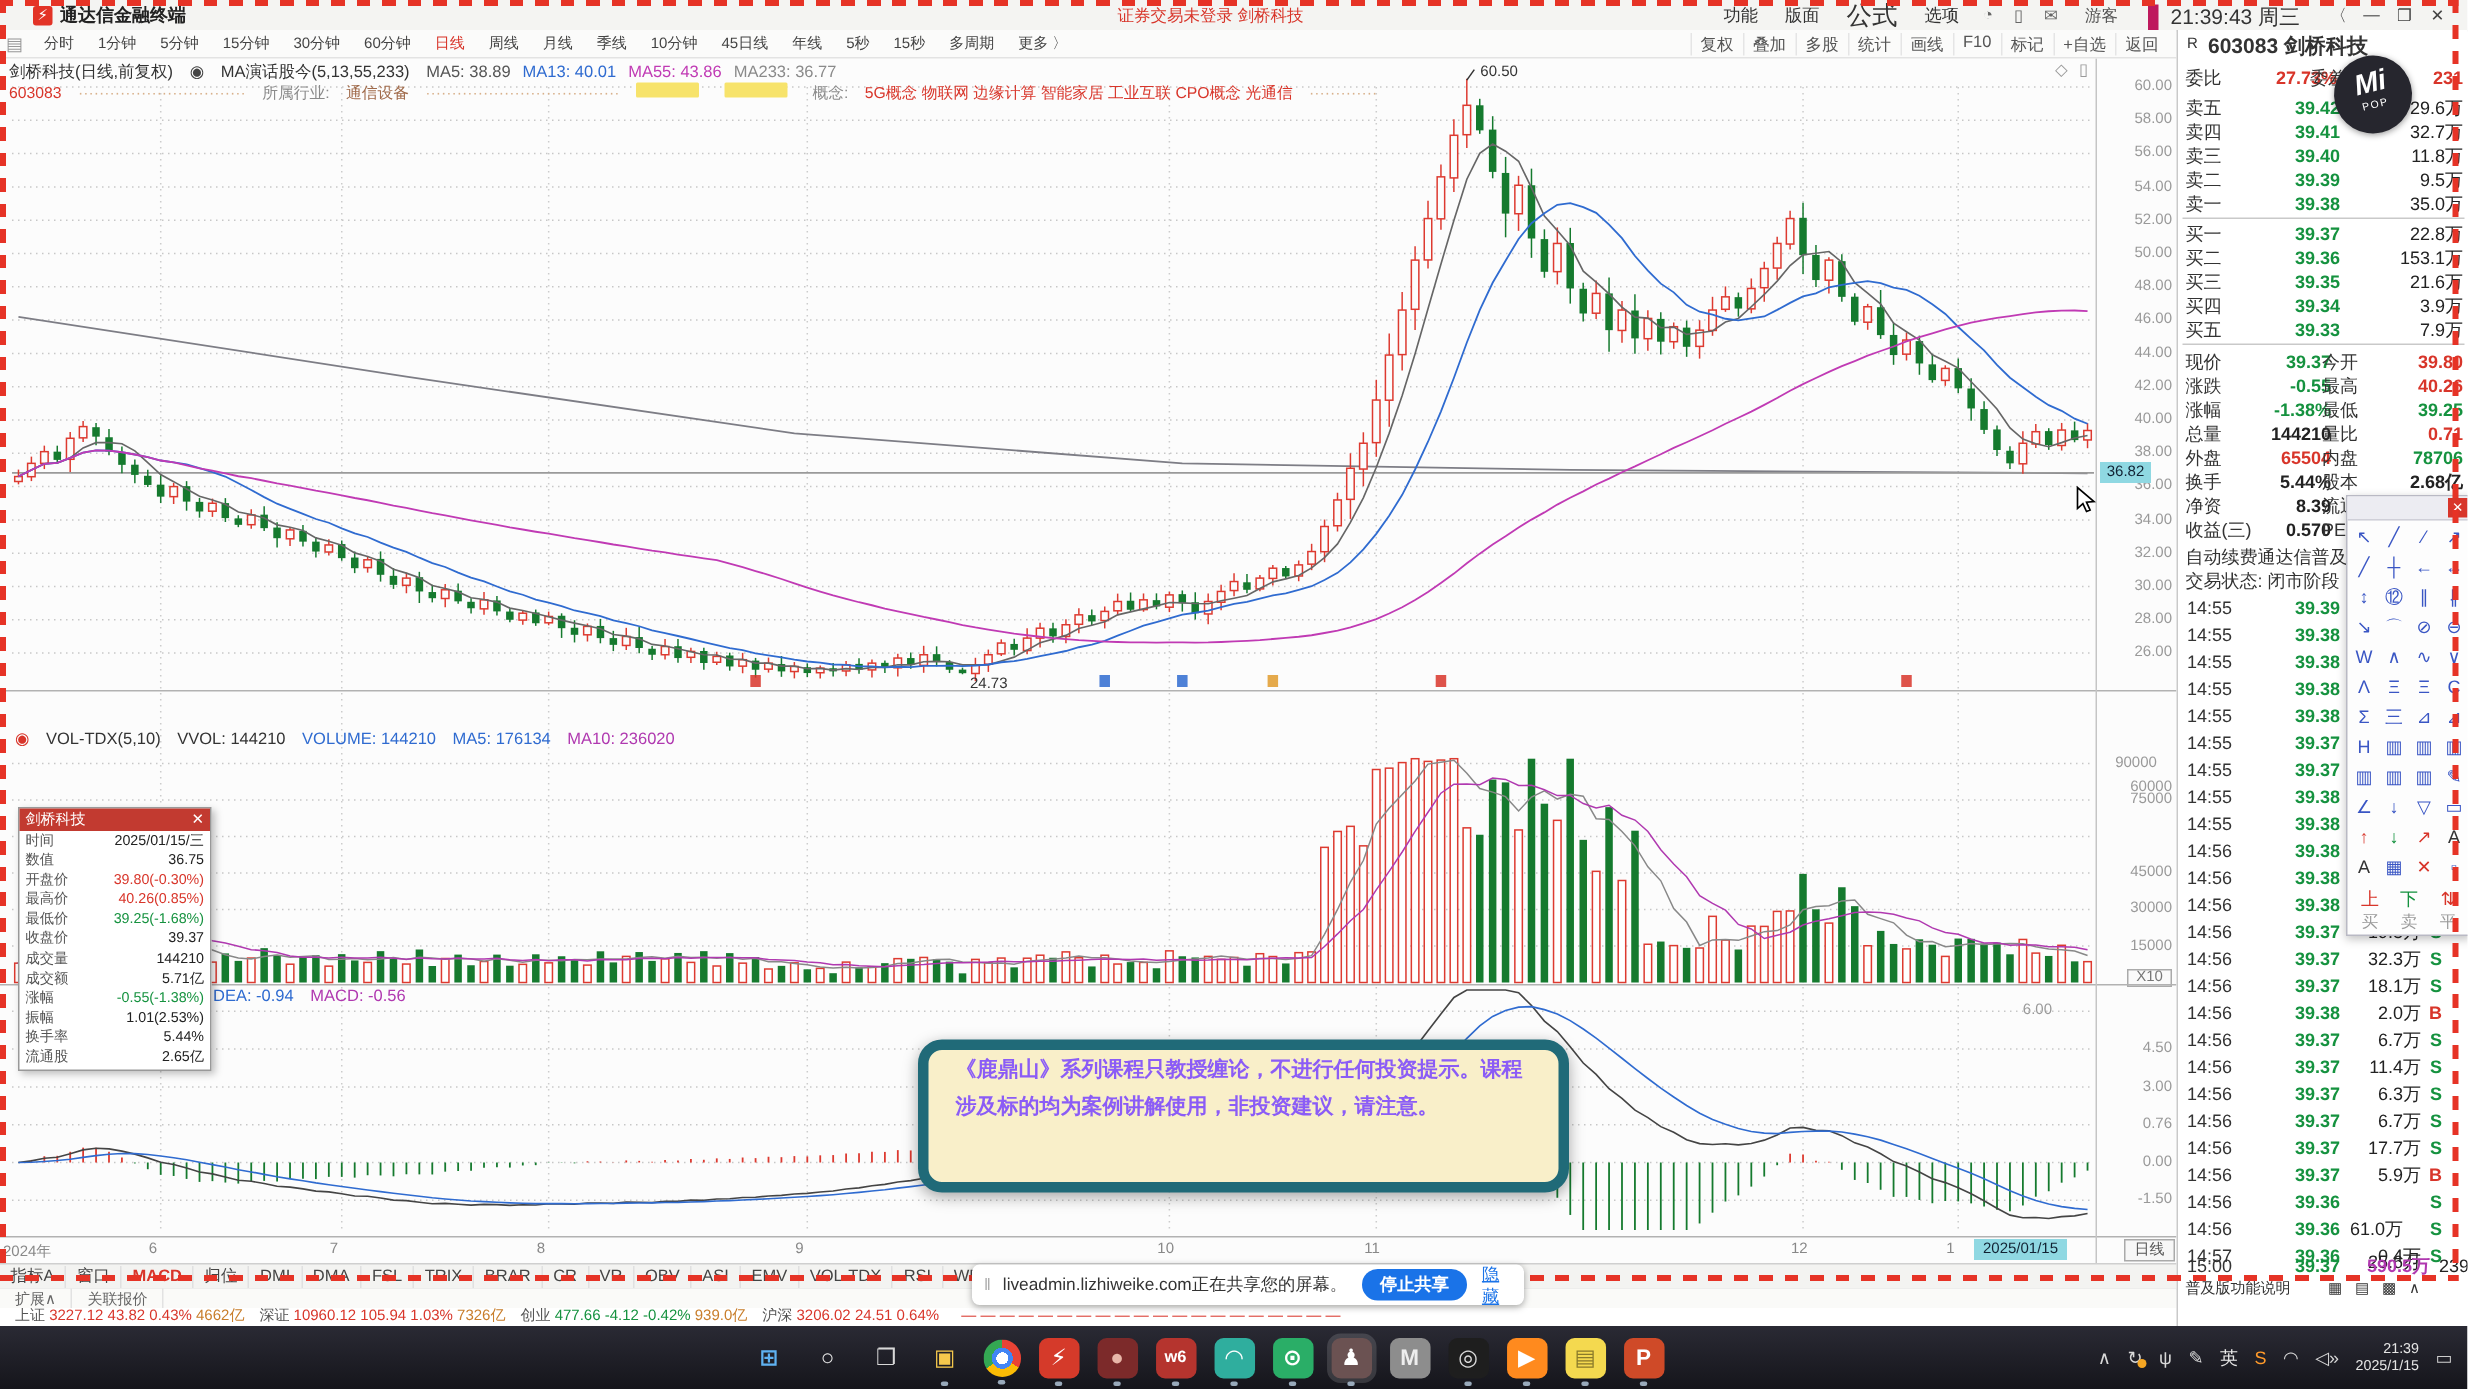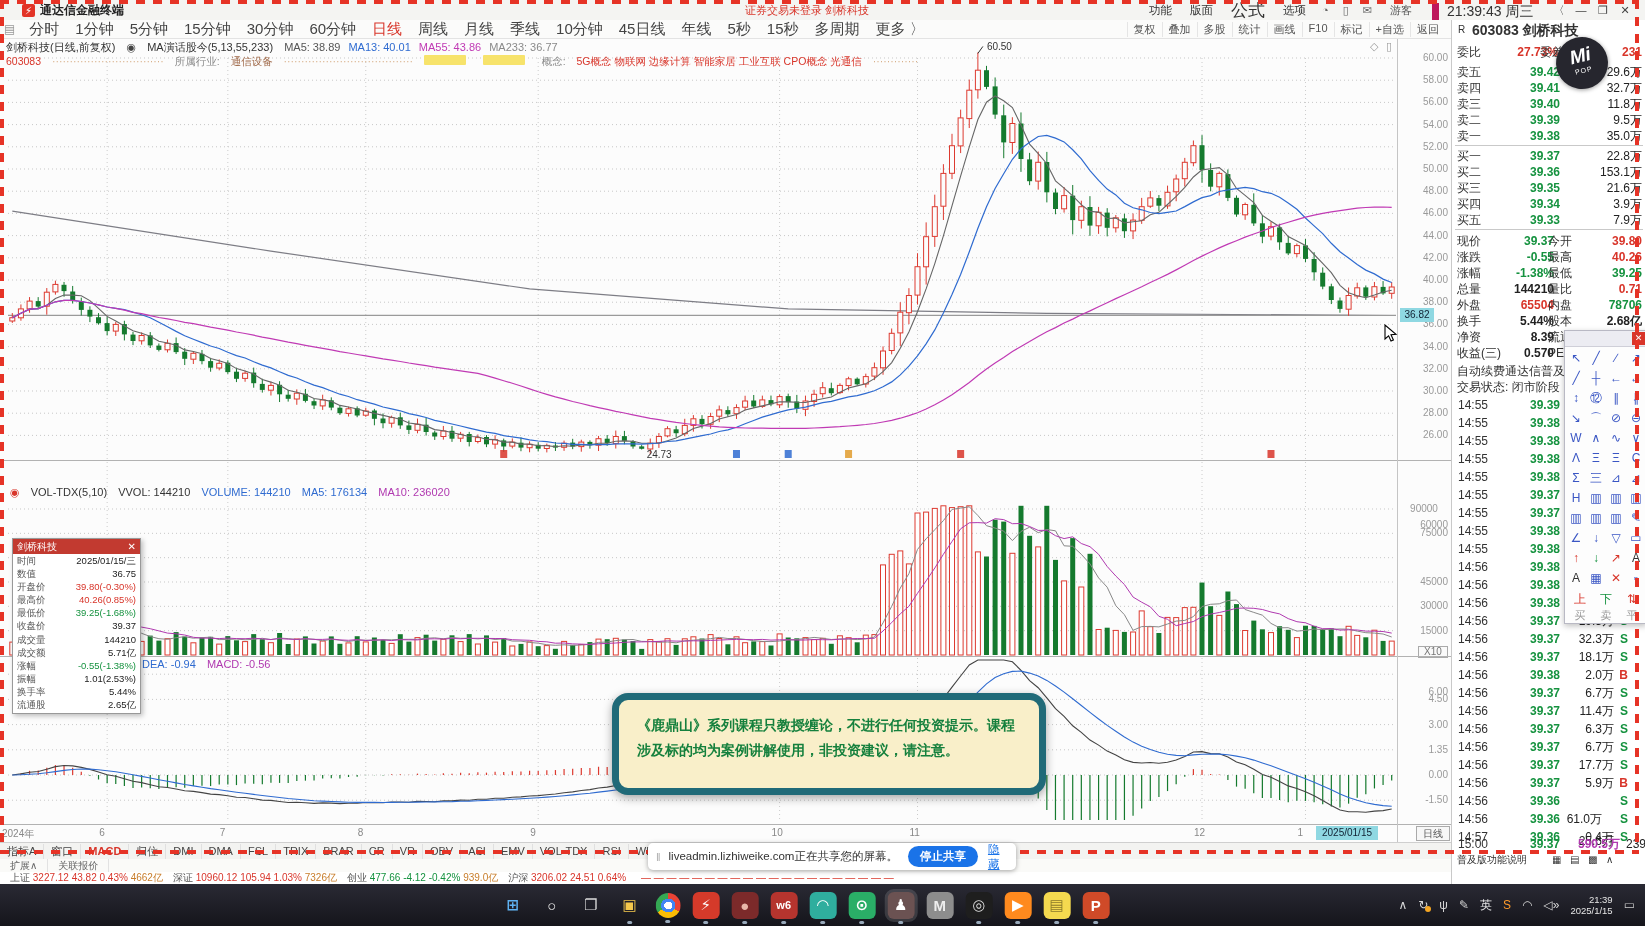--- a/index.html
+++ b/index.html
@@ -11,21 +11,21 @@
   .gray{color:#8a8a8a}.orange{color:#c8960a}
   #menubar{left:0;top:0;width:1645px;height:20px;background:#f4f4f2;border-bottom:1px solid #d9d9d9;
            display:flex;align-items:center;z-index:5}
   .menu-item{padding:0 18px;font-size:12px;color:#222;white-space:nowrap;cursor:default}
   .menu-item.active{color:#d8352a;font-weight:bold}
   #logo{width:13px;height:13px;background:#e23326;color:#fff;font-size:10px;line-height:13px;
         text-align:center;margin:0 5px 0 22px;border-radius:2px}
   #appname{font-weight:bold;margin-right:26px;white-space:nowrap}
   #periodbar{left:0;top:20px;width:1451px;height:18px;background:#fbfbfa;border-bottom:1px solid #e3e3e3;
              display:flex;align-items:center;z-index:5}
-  .period-item{padding:0 8px;font-size:15px;color:#444;white-space:nowrap}
+  .period-item{padding:0 8px;font-size:10px;color:#444;white-space:nowrap}
   .period-item.active{color:#d8352a}
   .tbtn{padding:0 6px;font-size:11px;color:#555;border-left:1px solid #e5e5e5;white-space:nowrap}
   #chartbg{left:0;top:38px;width:1451px;height:846px;background:#fcfcfc}
   .axlabel{position:absolute;width:48px;text-align:right;font-size:10px;color:#999;line-height:10px}
   .infospan{margin-right:8px;white-space:nowrap}
   .chip-yellow{display:inline-block;width:42px;height:10px;background:#f7e36b;margin-right:14px;border-radius:1px}
   .tab-item{padding:0 7px;font-size:11px;color:#444;border-right:1px solid #e0e0e0;white-space:nowrap;line-height:15px}
   .tab-item.active{color:#d8352a;font-weight:bold}
   #tabsrow{left:0;top:842px;width:1451px;height:16px;background:#f3f3f1;border-top:1px solid #cfcfcf;
            border-bottom:1px solid #cfcfcf;display:flex;align-items:center;z-index:4}
@@ -43,21 +43,21 @@
   #popup{left:12px;top:538px;width:127px;height:174px;background:#fff;border:1px solid #999;
          box-shadow:2px 2px 5px rgba(0,0,0,.25);z-index:45;font-size:9.5px}
   #popup-header{height:15px;background:#c23a30;color:#fff;line-height:15px;padding:0 4px;font-size:10px;
                 display:flex;justify-content:space-between}
   .pop-row{display:flex;justify-content:space-between;padding:0 4px;line-height:13.1px}
   #redborder{left:0;top:0;width:1639px;height:854px;z-index:50;pointer-events:none}
   .dashh{position:absolute;height:4px;background:repeating-linear-gradient(90deg,#e63326 0 9px,rgba(0,0,0,0) 9px 17px)}
   .dashv{position:absolute;width:4px;background:repeating-linear-gradient(180deg,#e63326 0 9px,rgba(0,0,0,0) 9px 17px)}
   #dialog{left:612px;top:693px;width:420px;height:88px;background:#f9efc9;border:7px solid #206a78;
           border-radius:16px;z-index:60;box-shadow:0 3px 10px rgba(0,0,0,.35)}
-  #dialog-text{padding:13px 18px;font-size:14px;font-weight:bold;color:#15803d;line-height:1.75}
+  #dialog-text{padding:0 18px;font-size:14px;font-weight:bold;color:#8b5cf6;line-height:1.75}
   #sharebar{left:648px;top:843px;width:368px;height:27px;background:#fff;border-radius:5px;z-index:65;
             box-shadow:0 1px 5px rgba(0,0,0,.35);display:flex;align-items:center;padding:0 8px;box-sizing:border-box}
   #stopbtn{background:#1a73e8;color:#fff;font-size:11.5px;font-weight:bold;border-radius:13px;
            padding:3px 12px;margin-left:10px;white-space:nowrap}
   #hidelink{color:#1a73e8;font-size:11.5px;margin-left:10px;text-decoration:underline}
   #taskbar{left:0;top:884px;width:1645px;height:42px;background:linear-gradient(#2a2a34,#15151b);z-index:80;
            display:flex;align-items:center}
   #tb-icons{position:absolute;left:50%;transform:translateX(-53%);display:flex;gap:12px;align-items:center}
   .tb-icon{width:27px;height:27px;border-radius:6px;display:flex;align-items:center;justify-content:center;
            font-size:15px;font-weight:bold;position:relative}
@@ -884,24 +884,24 @@
       <div class="axlabel" style="left: 1400px; top: 119.6px;">54.00</div>
       <div class="axlabel" style="left: 1400px; top: 97.4px;">56.00</div>
       <div class="axlabel" style="left: 1400px; top: 75.2px;">58.00</div>
       <div class="axlabel" style="left: 1400px; top: 53px;">60.00</div>
       <div class="axlabel" style="left: 1400px; top: 504px; text-align: center;">90000</div>
       <div class="axlabel" style="left: 1400px; top: 528.333px;">75000</div>
       <div class="axlabel" style="left: 1400px; top: 520px;">60000</div>
       <div class="axlabel" style="left: 1400px; top: 577px;">45000</div>
       <div class="axlabel" style="left: 1400px; top: 601.333px;">30000</div>
       <div class="axlabel" style="left: 1400px; top: 625.667px;">15000</div>
-      <div class="axlabel" style="left: 1400px; top: 669.2px; margin-top: 18px;">6.00</div>
+      <div class="axlabel" style="left: 1320px; top: 669.2px;">6.00</div>
       <div class="axlabel" style="left: 1400px; top: 694.4px;">4.50</div>
       <div class="axlabel" style="left: 1400px; top: 719.6px;">3.00</div>
-      <div class="axlabel" style="left: 1400px; top: 744.8px;">1.35</div>
+      <div class="axlabel" style="left: 1400px; top: 744.8px;">0.76</div>
       <div class="axlabel" style="left: 1400px; top: 770px;">0.00</div>
       <div class="axlabel" style="left: 1400px; top: 795.2px;">-1.50</div>
       <div class="axlabel" style="left: 1418px; top: 646px; border: 1px solid rgb(170, 170, 170); width: 28px; text-align: center; color: rgb(119, 119, 119); background: rgb(250, 250, 250);">X10</div>
       <div class="cyantag" style="left: 1400px; top: 308.298px; width: 34px;">36.82</div>
       <div style="left: 1416px; top: 826px; width: 32px; border: 1px solid rgb(170, 170, 170); font-size: 10px; text-align: center; color: rgb(85, 85, 85); background: rgb(247, 247, 247); position: absolute; line-height: 13px;">日线</div>
     </div>
 
   <div class="abs" style="left:1370px;top:40px;color:#999;font-size:11px;z-index:3">◇</div>
   <div class="abs" style="left:1386px;top:40px;color:#999;font-size:11px;z-index:3">▯</div>
 

